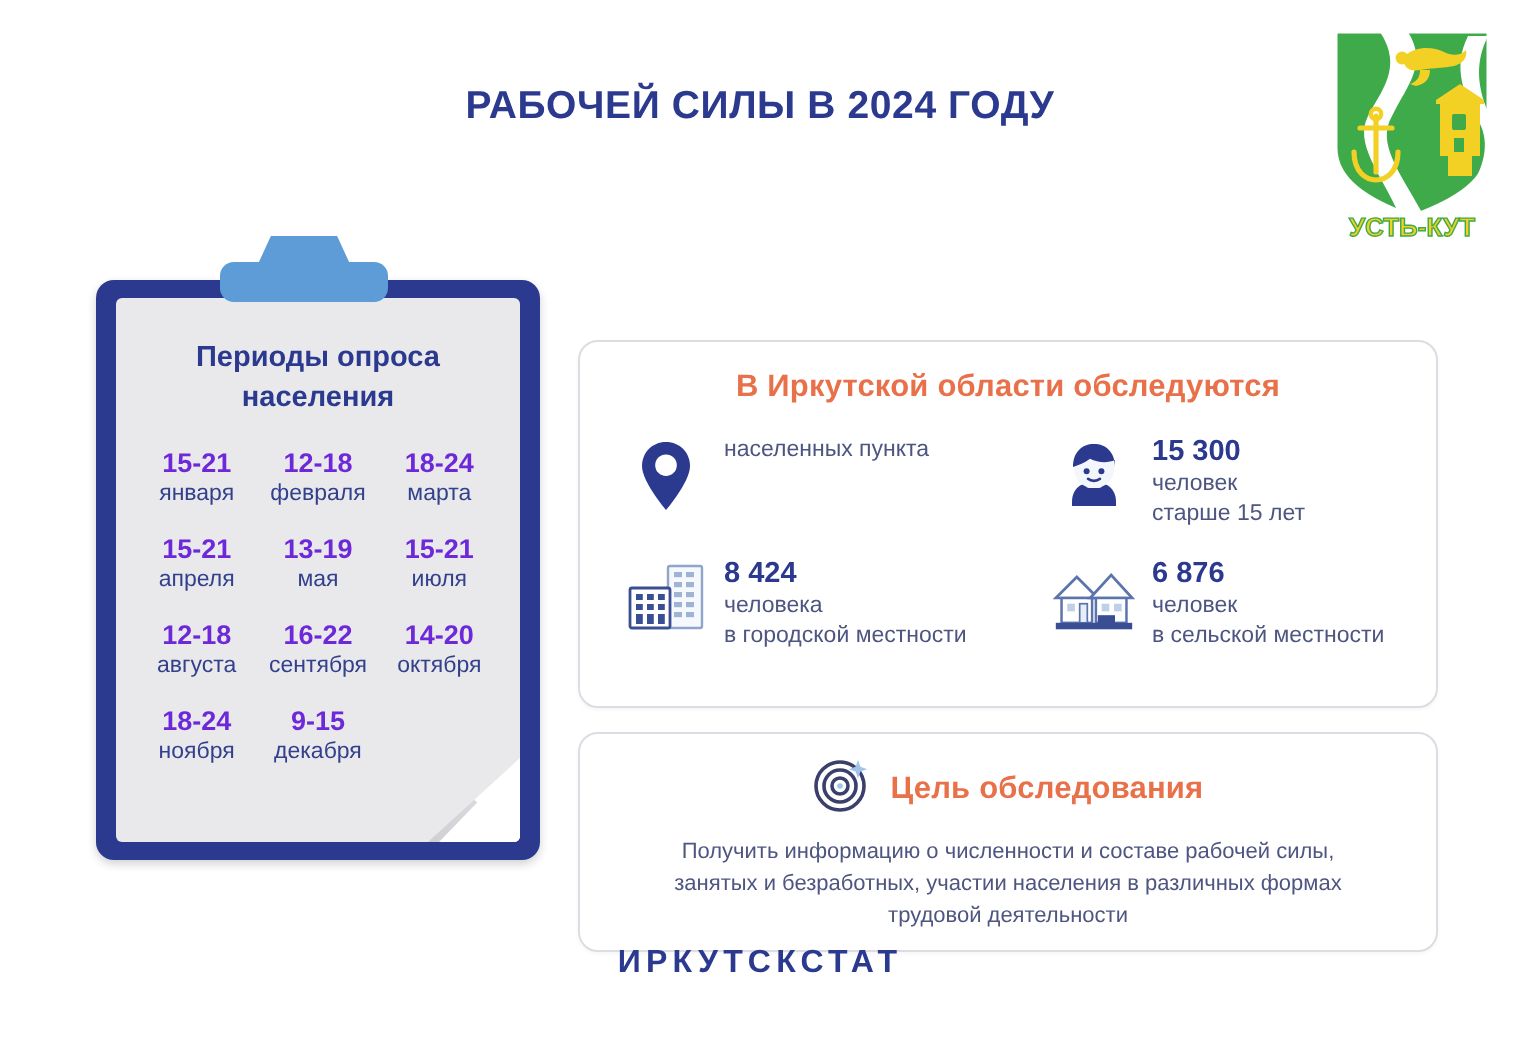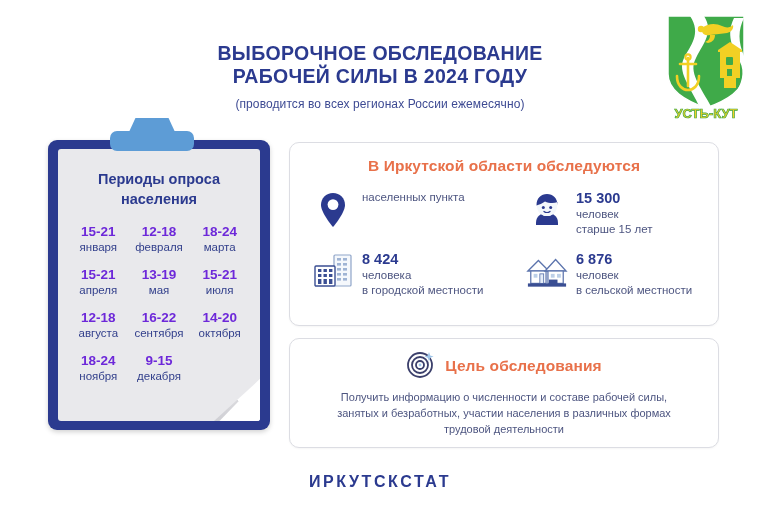--- a/index.html
+++ b/index.html
@@ -140,20 +140,21 @@
     line-height: 15px;
   }
 
   
   .panel {
     position: absolute;
     background: #ffffff;
     border: 1px solid #dcdde3;
     border-radius: 10px;
     box-shadow: 0 1px 2px rgba(0,0,0,0.04);
+    margin-top: 28px;
   }
   #panel-region {
     left: 289px; top: 142px;
     width: 428px; height: 182px;
   }
   #panel-goal {
     left: 289px; top: 338px;
     width: 428px; height: 108px;
   }
   .panel-heading {
@@ -225,23 +226,21 @@
     font-weight: bold;
     color: #2b3a8f;
     letter-spacing: 2.6px;
   }
 </style>
 </head>
 <body>
 
 <div class="header">
   <div class="title-block">
-    <div class="title-line">ВЫБОРОЧНОЕ ОБСЛЕДОВАНИЕ</div>
     <div class="title-line">РАБОЧЕЙ СИЛЫ В 2024 ГОДУ</div>
-    <div class="subtitle">(проводится во всех регионах России ежемесячно)</div>
   </div>
 
   <div class="logo">
     <svg width="92" height="108" viewBox="0 0 92 108">
       <path d="M8 4 H84 V62 C84 78 68 88 46 96 C24 88 8 78 8 62 Z" fill="#3faa49"></path>
       <path d="M8 4 H84 V62 C84 78 68 88 46 96 C24 88 8 78 8 62 Z" fill="none" stroke="#ffffff" stroke-width="1.5"></path>
 
       <path d="M30 4 C42 22 30 34 24 46 C17 60 30 74 40 96 L52 96 C40 74 28 60 36 46 C44 30 54 20 44 4 Z" fill="#ffffff"></path>
       <path d="M74 6 C66 22 72 36 80 50 C85 60 82 72 74 84 L84 84 C90 70 90 56 84 44 C78 30 78 18 84 6 Z" fill="#ffffff"></path>
 

